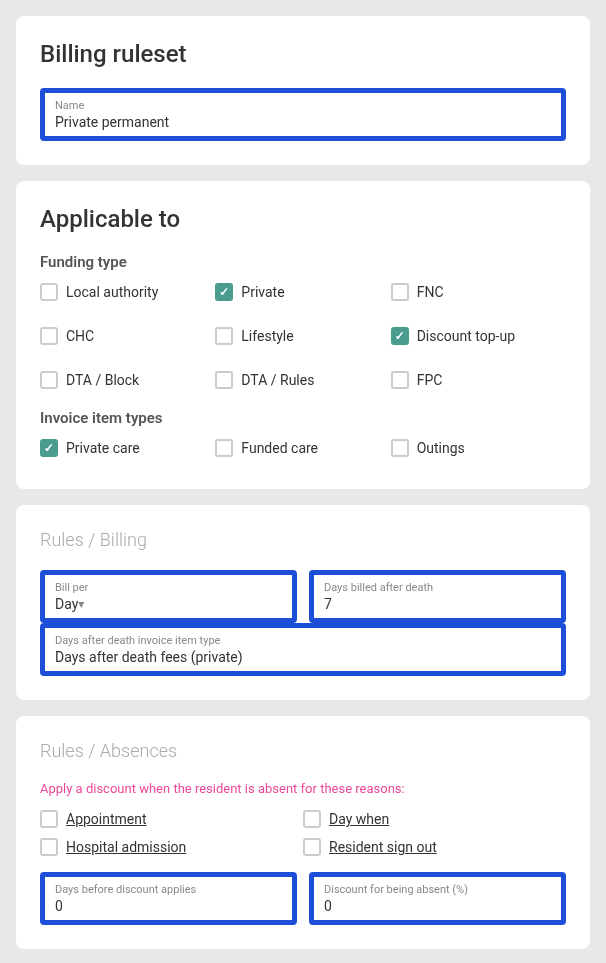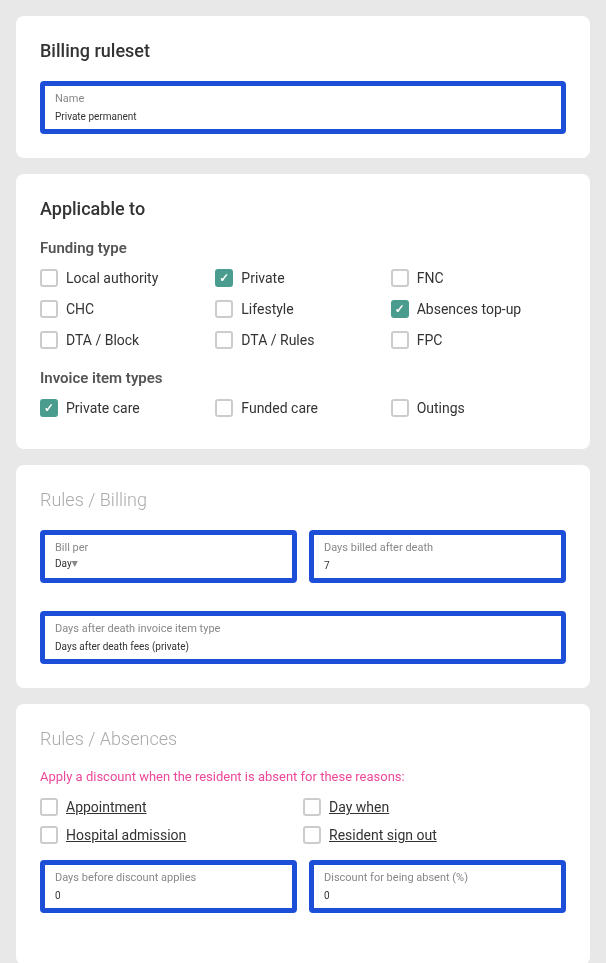--- a/index.html
+++ b/index.html
@@ -12,21 +12,21 @@
       width: 606px;
       min-height: 963px;
     }
     .card {
       background: #fff;
       border-radius: 8px;
       padding: 24px;
       margin-bottom: 16px;
     }
     .card-title {
-      font-size: 18px;
+      font-size: 24px;
       font-weight: 500;
       color: #333;
       margin-bottom: 20px;
     }
     .section-label {
       font-size: 15px;
       font-weight: 600;
       color: #555;
       margin-bottom: 12px;
     }
@@ -36,35 +36,35 @@
       border-radius: 4px;
       padding: 6px 10px;
     }
     .input-label {
       font-size: 11px;
       color: #888;
       display: block;
       margin-bottom: 2px;
     }
     .input-value {
-      font-size: 10px;
+      font-size: 14px;
       color: #333;
     }
     .input-with-arrow {
       display: flex;
       align-items: center;
     }
     .arrow-icon {
       color: #888;
       font-size: 12px;
     }
     .checkbox-grid {
       display: grid;
       grid-template-columns: 1fr 1fr 1fr;
-      gap: 13px 0;
+      gap: 26px 0;
       margin-bottom: 8px;
     }
     .checkbox-item {
       display: flex;
       align-items: center;
       gap: 8px;
     }
     .checkbox-box {
       width: 18px;
       height: 18px;
@@ -90,21 +90,21 @@
       font-size: 14px;
       color: #333;
     }
     .invoice-section {
       margin-top: 20px;
     }
     .rules-grid {
       display: grid;
       grid-template-columns: 1fr 1fr;
       gap: 12px;
-      margin-bottom: 28px;
+      margin-bottom: 0;
     }
     .rules-title {
       font-size: 18px;
       font-weight: 500;
       margin-bottom: 20px;
     }
     .rules-title span {
       color: #aaa;
       font-weight: 300;
     }
@@ -155,21 +155,21 @@
     <div class="checkbox-item">
       <div class="checkbox-box"></div>
       <span class="checkbox-label">CHC</span>
     </div>
     <div class="checkbox-item">
       <div class="checkbox-box"></div>
       <span class="checkbox-label">Lifestyle</span>
     </div>
     <div class="checkbox-item">
       <div class="checkbox-box checked"></div>
-      <span class="checkbox-label">Absences top-up</span>
+      <span class="checkbox-label">Discount top-up</span>
     </div>
 
     <div class="checkbox-item">
       <div class="checkbox-box"></div>
       <span class="checkbox-label">DTA / Block</span>
     </div>
     <div class="checkbox-item">
       <div class="checkbox-box"></div>
       <span class="checkbox-label">DTA / Rules</span>
     </div>

